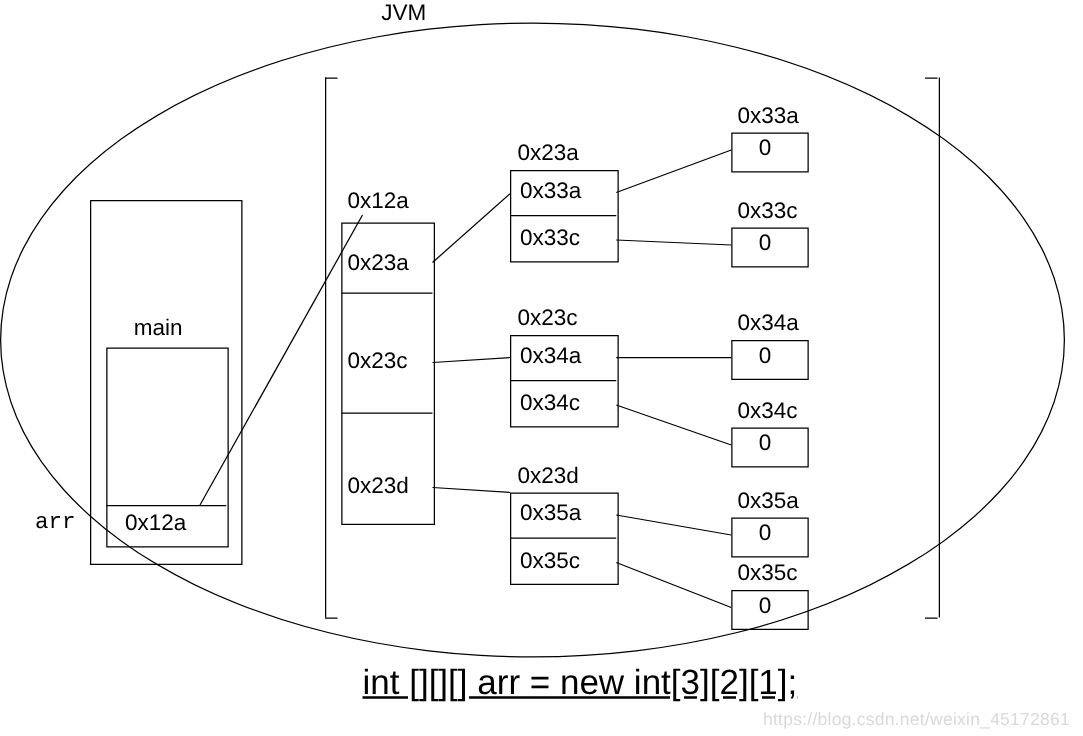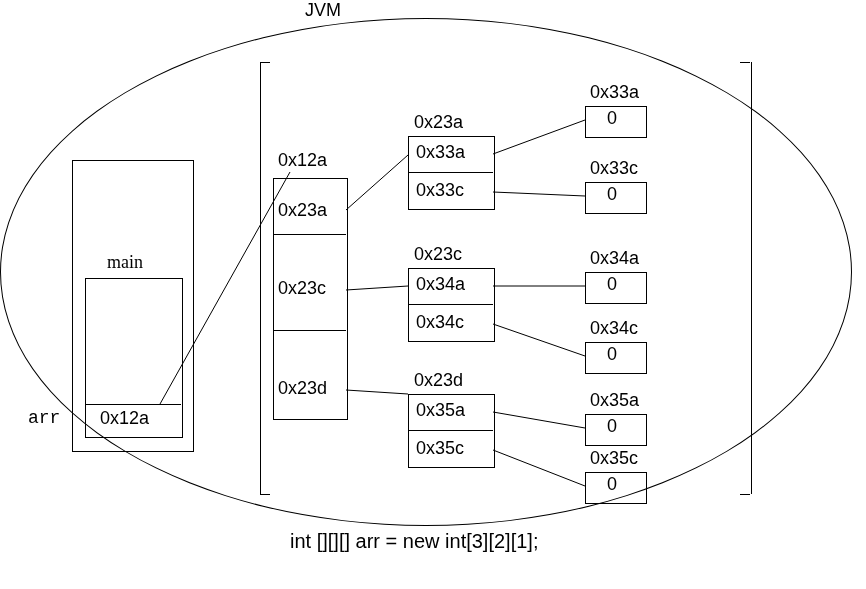--- a/index.html
+++ b/index.html
@@ -67,21 +67,21 @@
 
   <div class="rect open-top-bottom" style="left:260px; top:62px; width:490px; height:432px;"></div>
 
   <div class="hline" style="left:260px; top:62px; width:10px;"></div>
   <div class="hline" style="left:740px; top:62px; width:10px;"></div>
   <div class="hline" style="left:260px; top:494px; width:10px;"></div>
   <div class="hline" style="left:740px; top:494px; width:10px;"></div>
 
   <div class="rect" style="left:72px; top:160px; width:120px; height:290px;"></div>
 
-  <div class="label" style="left:107px; top:252px;font-family:Liberation Serif, serif;">main</div>
+  <div class="label" style="left:107px; top:252px;">main</div>
 
   <div class="rect" style="left:85px; top:278px; width:96px; height:158px;"></div>
 
   <div class="hline" style="left:85px; top:404px; width:96px;"></div>
 
   <div class="label" style="left:28px; top:408px;font-family:Liberation Mono, monospace;">arr</div>
 
   <div class="label" style="left:100px; top:408px;">0x12a</div>
 
   <div class="label" style="left:278px; top:150px;">0x12a</div>
@@ -151,16 +151,17 @@
 
     <line x1="493" y1="286" x2="585" y2="286" stroke="#000" stroke-width="1"></line>
 
     <line x1="493" y1="324" x2="585" y2="356" stroke="#000" stroke-width="1"></line>
 
     <line x1="493" y1="412" x2="585" y2="428" stroke="#000" stroke-width="1"></line>
 
     <line x1="493" y1="450" x2="585" y2="486" stroke="#000" stroke-width="1"></line>
   </svg>
 
-  <div class="label" style="left:290px; top:530px; font-size:20px;">int [][][]  arr = new int[3][2][1];</div>
+  <div class="label" style="left:290px; top:530px; font-size:28px;text-decoration:underline;">int [][][]  arr = new int[3][2][1];</div>
 
+  <div class="watermark" style="right:10px; bottom:6px;">https://blog.csdn.net/weixin_45172861</div>
 
 </div>
 
 </body></html>

